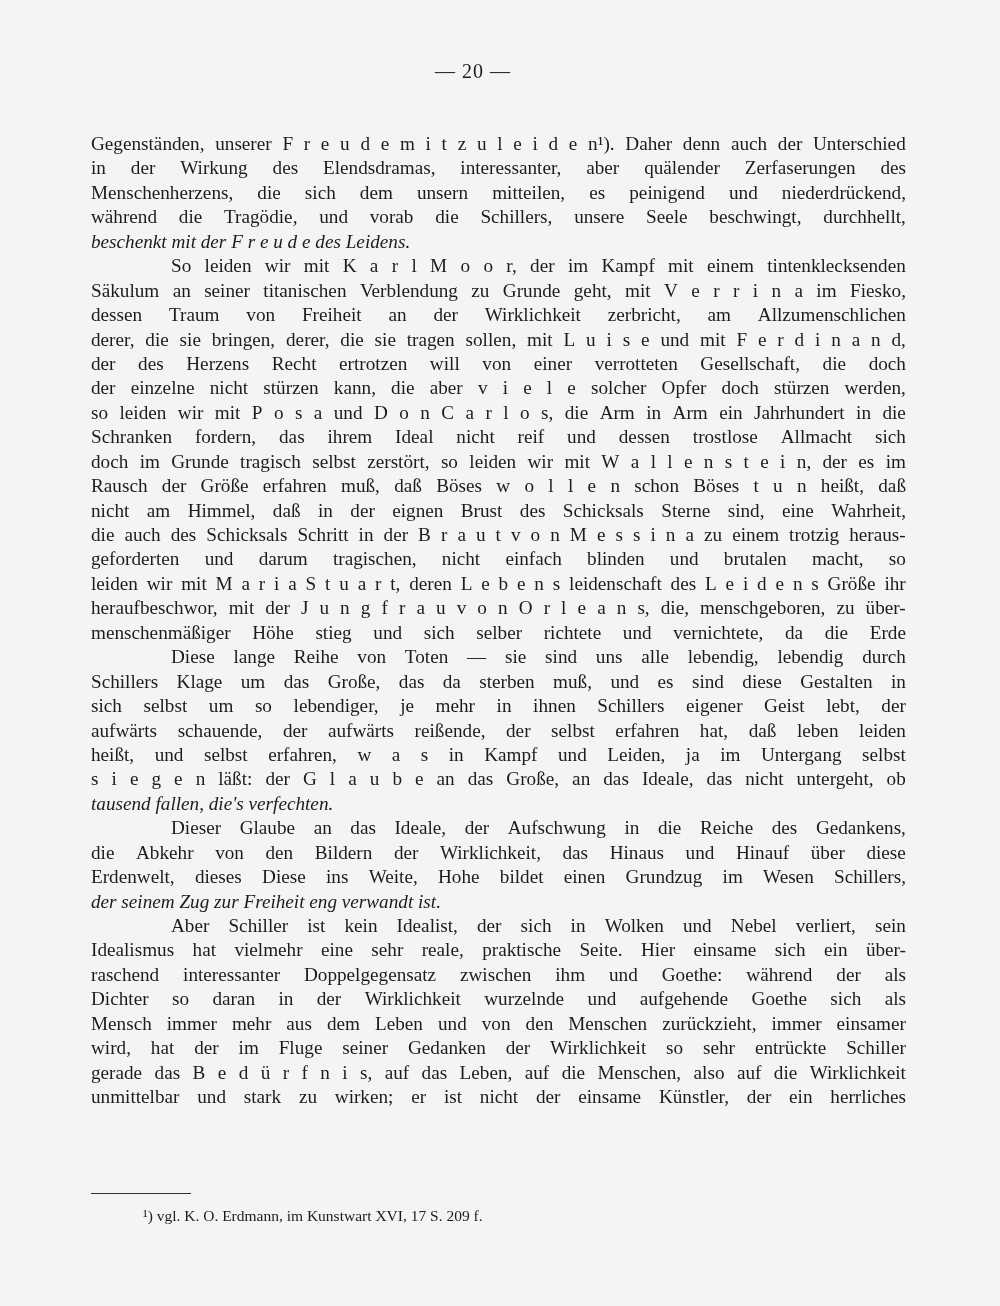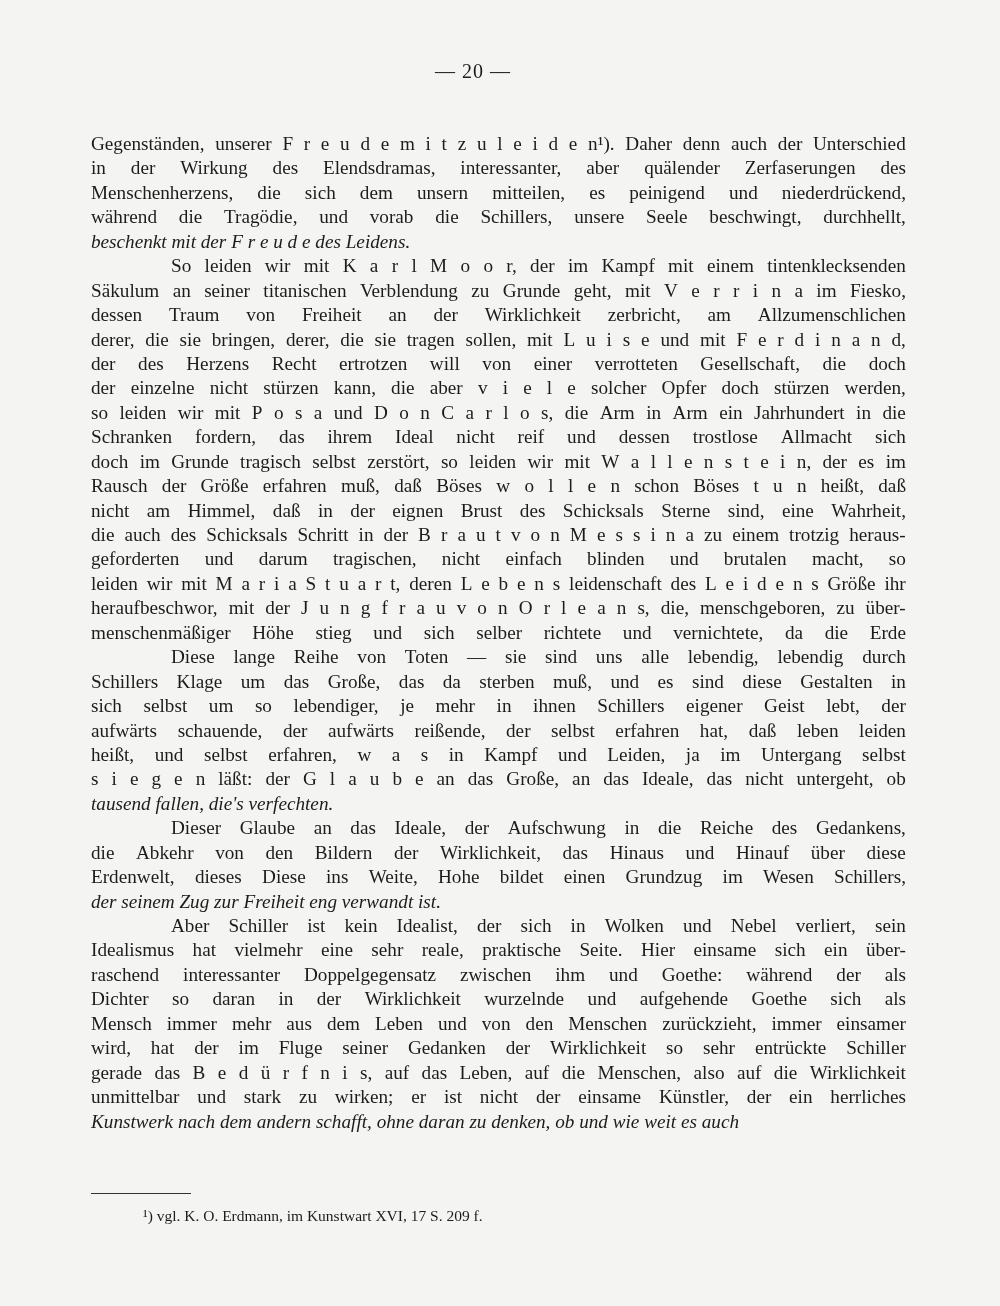--- a/index.html
+++ b/index.html
@@ -718,18 +718,17 @@
         <span>er</span>
         <span>ist</span>
         <span>nicht</span>
         <span>der</span>
         <span>einsame</span>
         <span>Künstler,</span>
         <span>der</span>
         <span>ein</span>
         <span>herrliches</span>
       </div>
-      <div class="line last">Kunstwerk nach dem andern schafft, ohne daran zu denken, ob und wie weit es auch</div>
     </div>
   </div>
 
 <div class="footnote-rule"></div>
 <div class="footnote">¹) vgl. K. O. Erdmann, im Kunstwart XVI, 17 S. 209 f.</div>
 
 </body></html>

